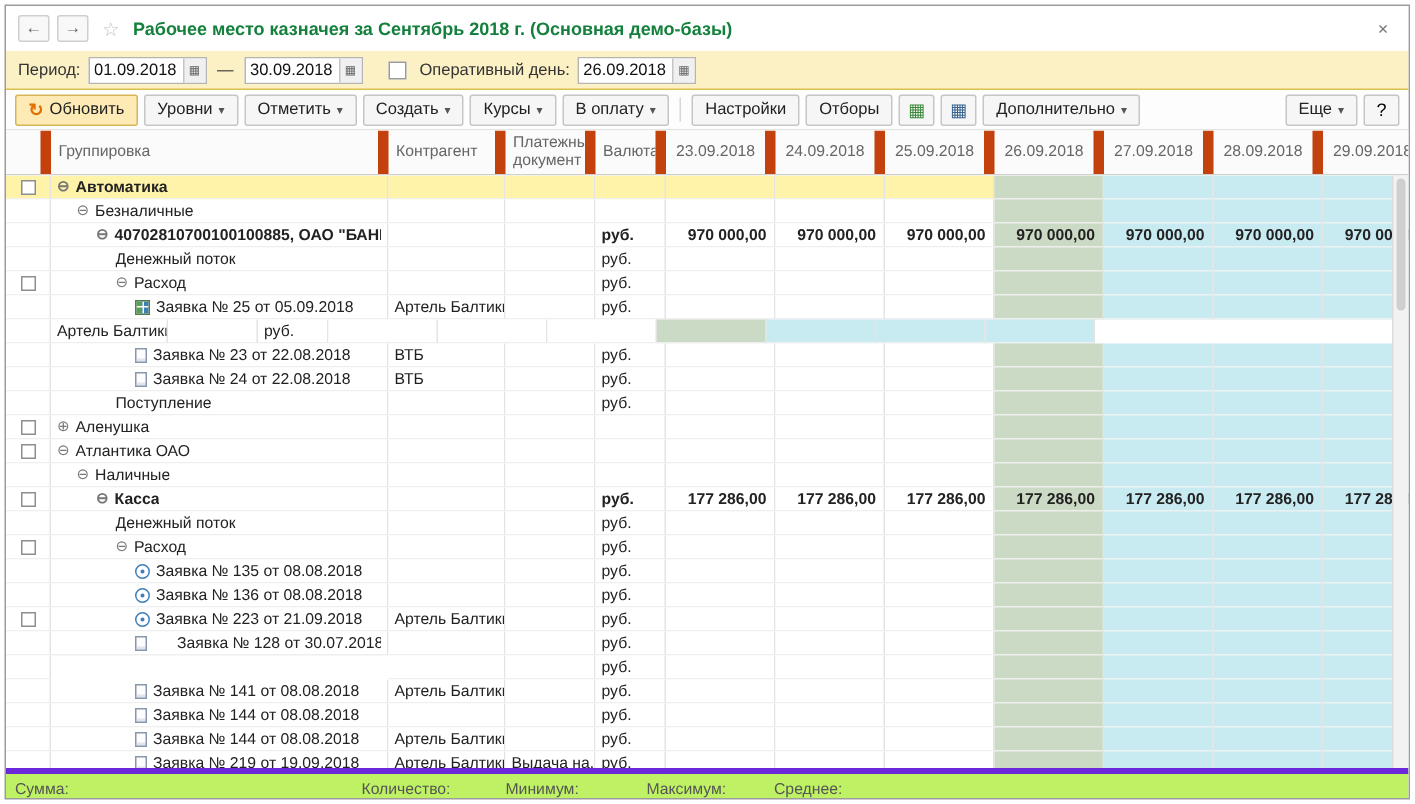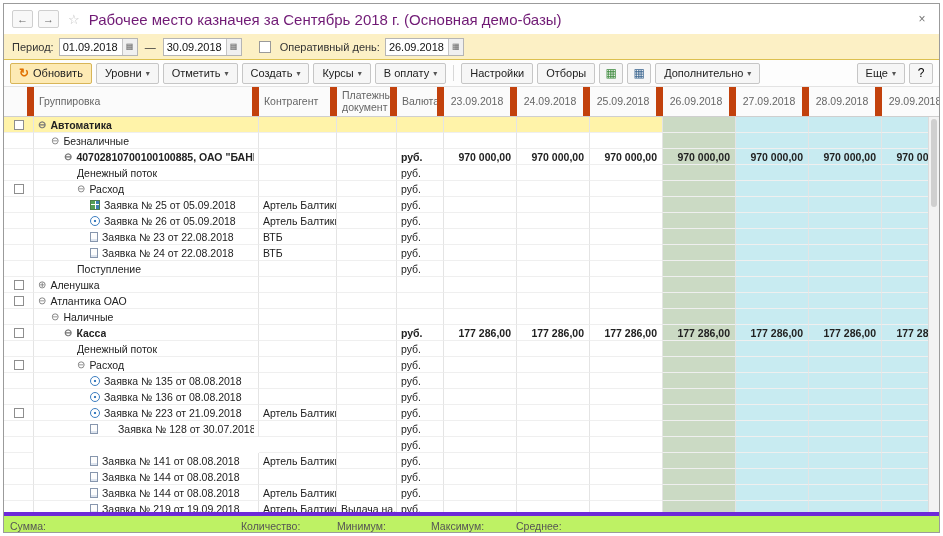--- a/index.html
+++ b/index.html
@@ -5,21 +5,21 @@
   *{box-sizing:border-box;margin:0;padding:0}
   html,body{background:#fff}
   body{font-family:"Liberation Sans",sans-serif;font-size:11px;color:#222}
   .window{position:relative;width:937px;height:530px;margin:3px;border:1px solid #9b9b9b;background:#fff;overflow:hidden}
 
   
   .titlebar{height:30px;display:flex;align-items:center;gap:5px;padding:0 8px;background:#fff}
   .navbtn{width:21px;height:18px;border:1px solid #cfcfcf;border-radius:2px;background:#f8f8f8;color:#666;
           display:flex;align-items:center;justify-content:center;font-size:11px}
   .star{color:#c2c2c2;font-size:13px;margin:0 4px}
-  .title{font-weight:normal;font-size:15px;color:#701a75;white-space:nowrap}
+  .title{font-weight:bold;font-size:12px;color:#15803d;white-space:nowrap}
   .closebtn{margin-left:auto;color:#777;font-size:12px;width:18px;text-align:center}
 
   
   .periodbar{height:26px;background:#fcf0c5;border-bottom:1px solid #dcc04f;display:flex;align-items:center;padding:0 8px;gap:5px}
   .plabel{color:#333}
   .field{display:flex;height:18px;border:1px solid #b5b5b5;background:#fff}
   .field input{border:0;outline:0;width:62px;padding:0 3px;font-family:"Liberation Sans",sans-serif;font-size:11px;color:#111;background:#fff}
   .calbtn{width:15px;background:#f0f0f0;border-left:1px solid #c5c5c5;color:#666;font-size:8px;display:flex;align-items:center;justify-content:center}
   .dash{color:#333;margin:0 2px}
   .cbox{width:12px;height:12px;border:1px solid #9a9a9a;background:#fff;margin:0 4px 0 12px}
@@ -283,24 +283,20 @@
           <div class="cell c-val"></div>
           <div class="cell c-val"></div>
           <div class="cell c-val"></div>
           <div class="cell c-val green"></div>
           <div class="cell c-val blue"></div>
           <div class="cell c-val blue"></div>
           <div class="cell c-val blue"></div>
         </div>
         <div class="trow">
           <div class="cell c-check"></div>
-          <div class="cell c-group" style="padding-left: 56px;">
-            <span class="ric ic-clock"></span>
-            <span class="gtext">Заявка № 26 от 05.09.2018</span>
-          </div>
           <div class="cell c-contr">Артель Балтики</div>
           <div class="cell c-doc"></div>
           <div class="cell c-cur">руб.</div>
           <div class="cell c-val"></div>
           <div class="cell c-val"></div>
           <div class="cell c-val"></div>
           <div class="cell c-val green"></div>
           <div class="cell c-val blue"></div>
           <div class="cell c-val blue"></div>
           <div class="cell c-val blue"></div>

